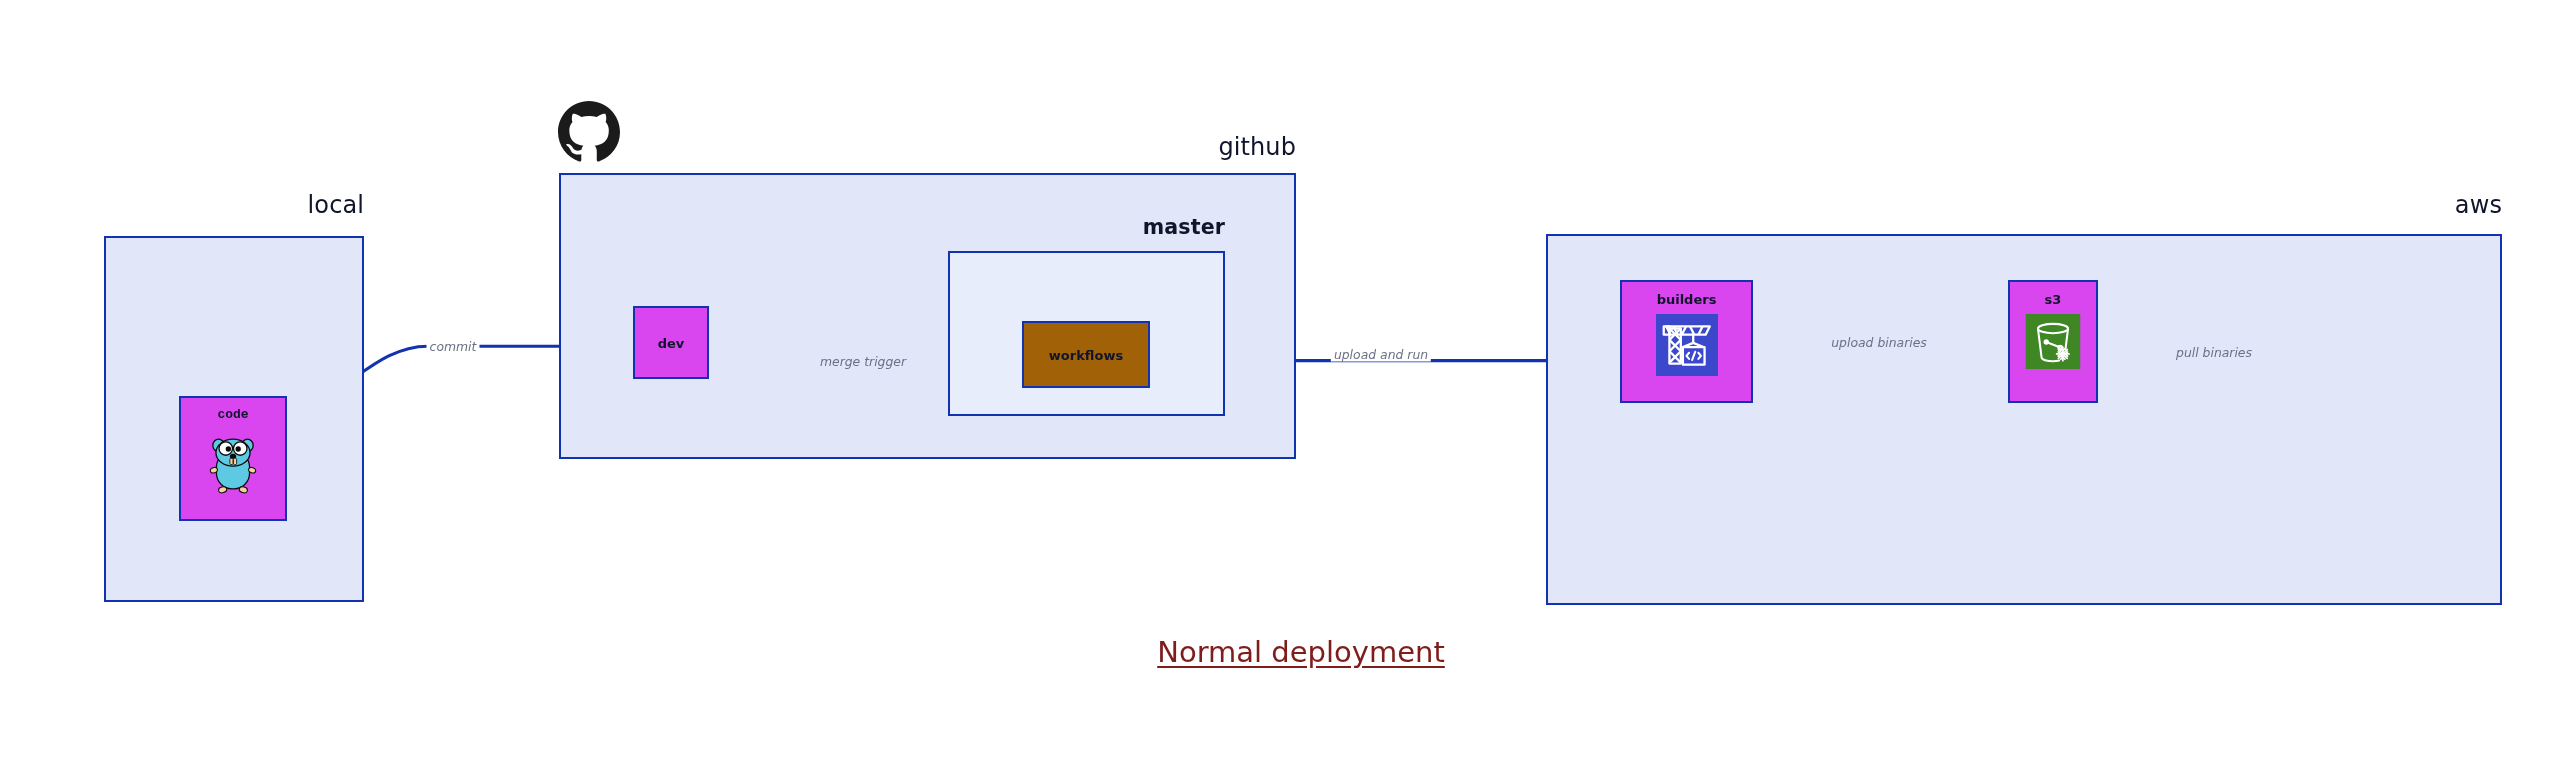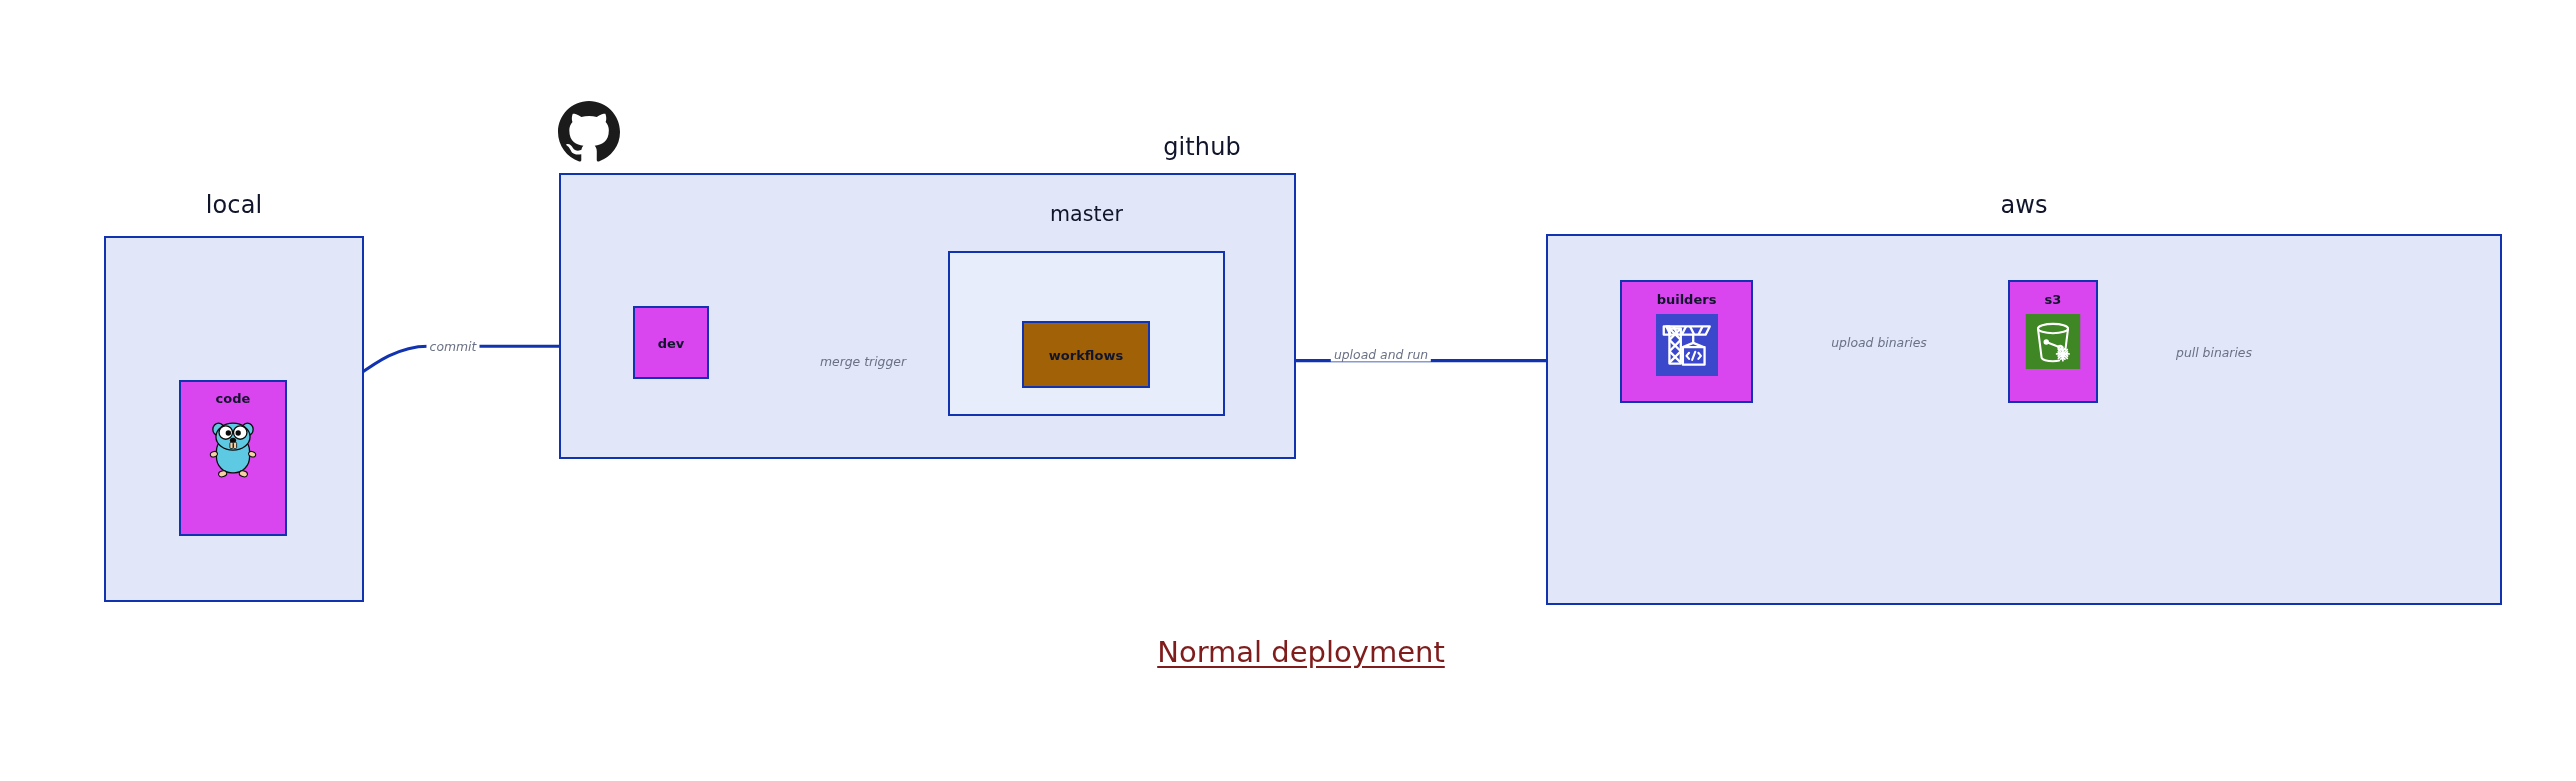--- a/index.html
+++ b/index.html
@@ -23,21 +23,21 @@
     border: 2.6px solid #1233B0;
     box-sizing: border-box;
   }
   .group-label {
     position: absolute;
     color: #11152B;
     font-size: 24px;
     font-weight: 400;
     letter-spacing: 0.1px;
     white-space: nowrap;
-    text-align: center;
+    text-align: right;
   }
 
   
   .subgroup-box {
     position: absolute;
     background: #E8EDFB;
     border: 2.6px solid #1233B0;
     box-sizing: border-box;
   }
 
@@ -127,21 +127,21 @@
     <path d="M3400,664 L3894,664" fill="none" stroke="#1233B0" stroke-width="6" marker-end="url(#arrowhead)"></path>
 
     <path d="M4072,665 C4180,665 4230,690 4270,700" fill="none" stroke="#1233B0" stroke-width="6"></path>
     <path d="M4325,702 C4420,740 4490,800 4522,830" fill="none" stroke="#1233B0" stroke-width="6" marker-end="url(#arrowhead)"></path>
   </svg>
 
   <div class="group-label" style="left:104px; top:191px; width:260px;">local</div>
 
   <div class="group-box" style="left:104px; top:236px; width:260px; height:366px;"></div>
 
-  <div class="node-box" style="left:179px; top:380px; width:108px; height:156px;">
+  <div class="node-box" style="left:179px; top:396px; width:108px; height:125px;font-family:Liberation Mono, monospace;">
     <div class="node-label" style="top:9.3px;">code</div>
 
     <svg class="node-icon" style="top:35px;" width="56" height="61" viewBox="0 0 108 118">
 
       <ellipse cx="26" cy="24" rx="11" ry="12" fill="#5DC9E2" stroke="#0B0B0B" stroke-width="2.5"></ellipse>
       <ellipse cx="82" cy="24" rx="11" ry="12" fill="#5DC9E2" stroke="#0B0B0B" stroke-width="2.5"></ellipse>
 
       <rect x="22" y="36" width="64" height="72" rx="30" fill="#5DC9E2" stroke="#0B0B0B" stroke-width="2.5"></rect>
 
       <ellipse cx="54" cy="38" rx="33" ry="26" fill="#5DC9E2" stroke="#0B0B0B" stroke-width="2.5"></ellipse>
@@ -169,21 +169,21 @@
   </svg>
 
   <div class="group-label" style="left:1108px; top:133px; width:188px;">github</div>
 
   <div class="group-box" style="left:559px; top:173px; width:737px; height:286px;"></div>
 
   <div class="node-box" style="left:633px; top:306px; width:76px; height:73px;">
     <div class="node-label centered">dev</div>
   </div>
 
-  <div class="group-label" style="left:948px; top:202px; width:277px; font-size:20.6px;">master</div>
+  <div class="group-label" style="left:948px; top:215px; width:277px; font-size:20.6px;font-weight:bold;">master</div>
 
   <div class="subgroup-box" style="left:948px; top:251px; width:277px; height:165px;"></div>
 
   <div class="node-box" style="left:1022px; top:321px; width:128px; height:67px; background:#a16207;">
     <div class="node-label centered">workflows</div>
   </div>
 
   <div class="group-label" style="left:1546px; top:191px; width:956px;">aws</div>
 
   <div class="group-box" style="left:1546px; top:234px; width:956px; height:371px;"></div>

